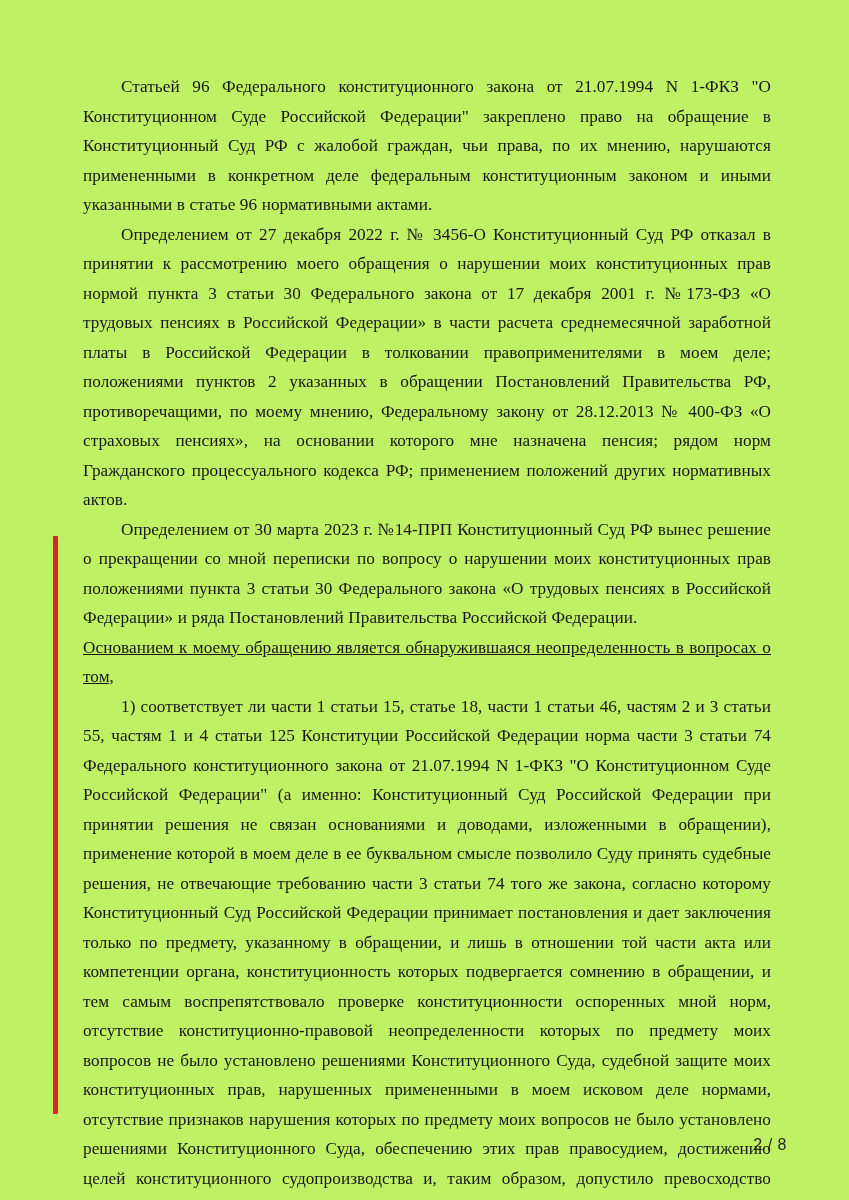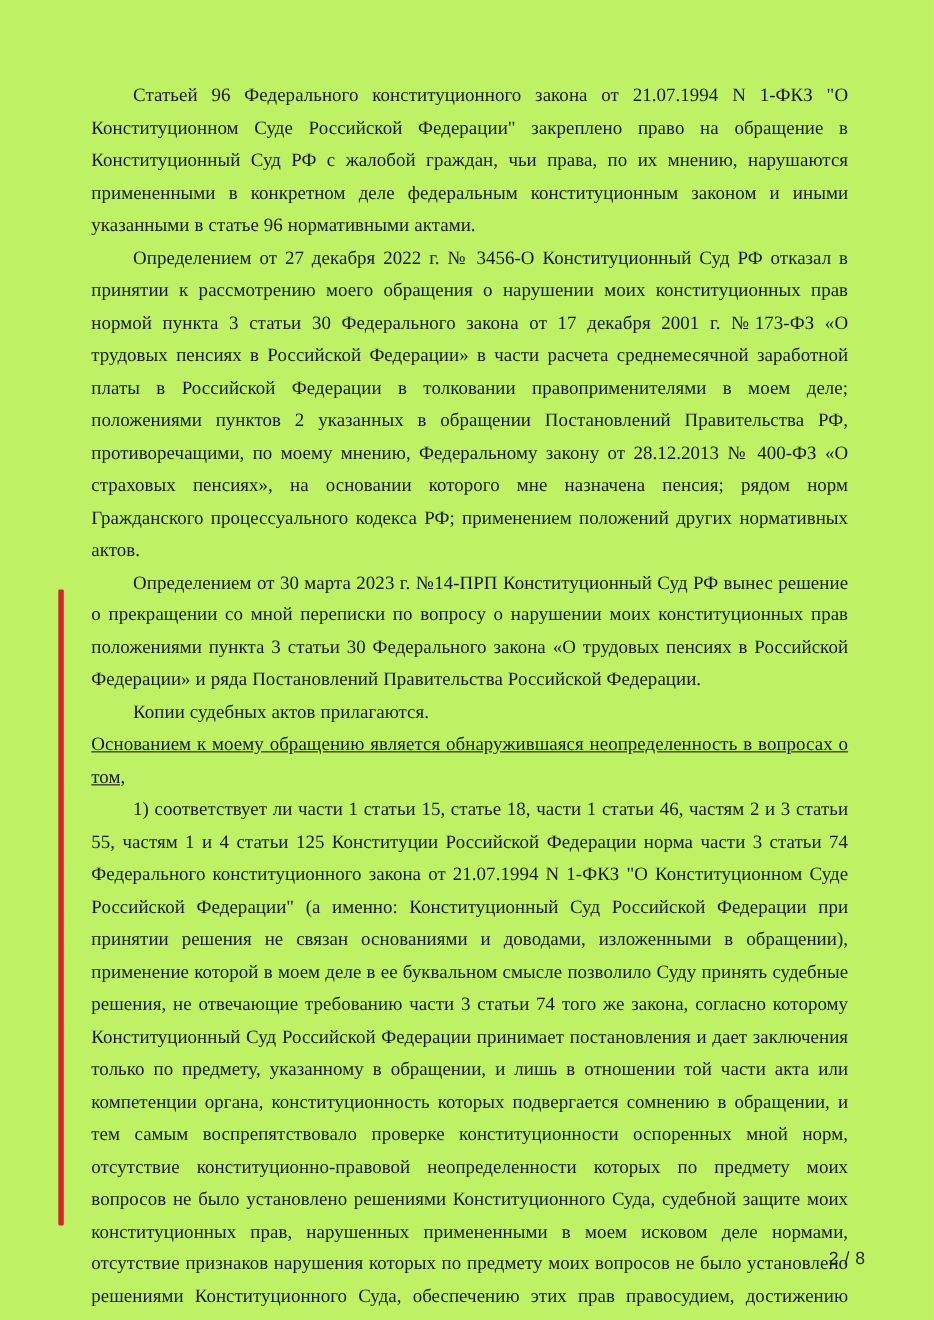--- a/index.html
+++ b/index.html
@@ -67,21 +67,20 @@
 <body>
 
 <div class="page">
 
   <div class="redbar"></div>
 
   <div class="doc-body">
     <p class="para indent">Статьей 96 Федерального конституционного закона от 21.07.1994 N 1-ФКЗ "О Конституционном Суде Российской Федерации" закреплено право на обращение в Конституционный Суд РФ с жалобой граждан, чьи права, по их мнению, нарушаются примененными в конкретном деле федеральным конституционным законом и иными указанными в статье 96 нормативными актами.</p>
     <p class="para indent">Определением от 27 декабря 2022 г. № 3456-О Конституционный Суд РФ отказал в принятии к рассмотрению моего обращения о нарушении моих конституционных прав нормой пункта 3 статьи 30 Федерального закона от 17 декабря 2001 г. №173-ФЗ «О трудовых пенсиях в Российской Федерации» в части расчета среднемесячной заработной платы в Российской Федерации в толковании правоприменителями в моем деле; положениями пунктов 2 указанных в обращении Постановлений Правительства РФ, противоречащими, по моему мнению, Федеральному закону от 28.12.2013 № 400-ФЗ «О страховых пенсиях», на основании которого мне назначена пенсия; рядом норм Гражданского процессуального кодекса РФ; применением положений других нормативных актов.</p>
     <p class="para indent">Определением от 30 марта 2023 г. №14-ПРП Конституционный Суд РФ вынес решение о прекращении со мной переписки по вопросу о нарушении моих конституционных прав положениями пункта 3 статьи 30 Федерального закона «О трудовых пенсиях в Российской Федерации» и ряда Постановлений Правительства Российской Федерации.</p>
-    <p class="para indent">Копии судебных актов прилагаются.</p>
     <p class="para noindent">Основанием к моему обращению является обнаружившаяся неопределенность в вопросах о том,</p>
     <p class="para list-item">1)  соответствует ли части 1 статьи 15, статье 18, части 1 статьи 46, частям 2 и 3 статьи 55, частям 1 и 4 статьи 125 Конституции Российской Федерации норма части 3 статьи 74 Федерального конституционного закона от 21.07.1994 N 1-ФКЗ "О Конституционном Суде Российской Федерации" (а именно: Конституционный Суд Российской Федерации при принятии решения не связан основаниями и доводами, изложенными в обращении), применение которой в моем деле в ее буквальном смысле позволило Суду принять судебные решения, не отвечающие требованию части 3 статьи 74 того же закона, согласно которому Конституционный Суд Российской Федерации принимает постановления и дает заключения только по предмету, указанному в обращении, и лишь в отношении той части акта или компетенции органа, конституционность которых подвергается сомнению в обращении, и тем самым воспрепятствовало проверке конституционности оспоренных мной норм, отсутствие конституционно-правовой неопределенности которых по предмету моих вопросов не было установлено решениями Конституционного Суда, судебной защите моих конституционных прав, нарушенных примененными в моем исковом деле нормами, отсутствие признаков нарушения которых по предмету моих вопросов не было установлено решениями Конституционного Суда, обеспечению этих прав правосудием, достижению целей конституционного судопроизводства и, таким образом, допустило превосходство Федерального конституционного закона «О Конституционном Суде РФ» над Конституцией РФ;</p>
 
   </div>
 
   <div class="page-number">2 / 8</div>
 
 </div>
 
 </body></html>

